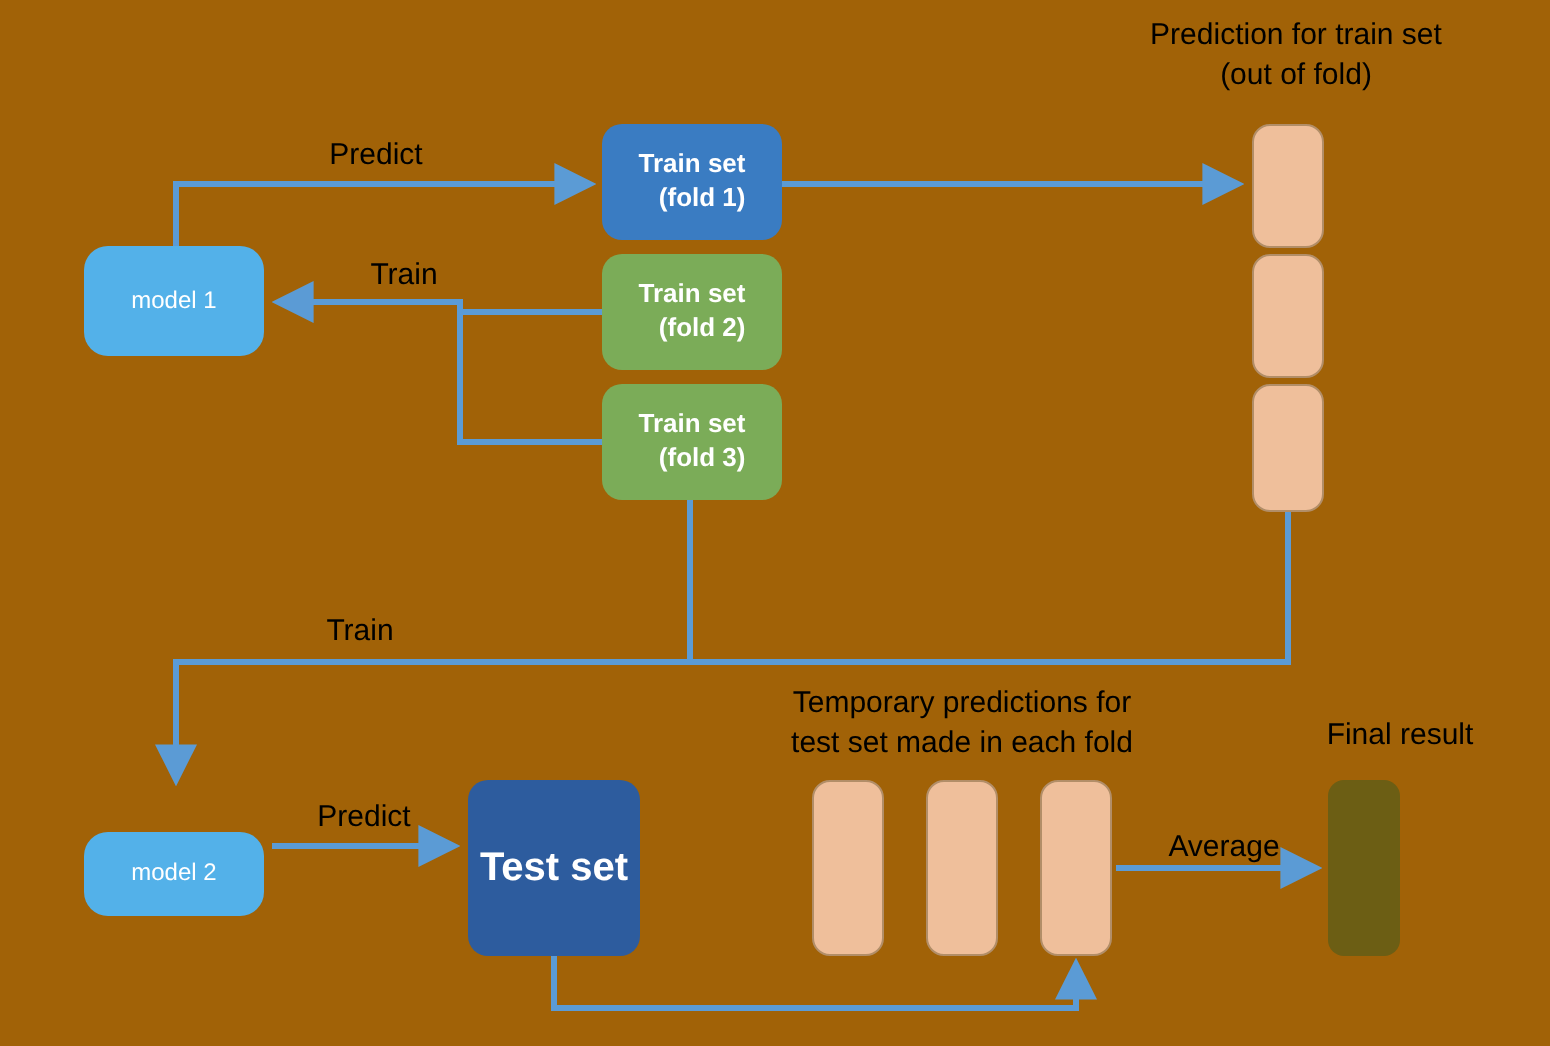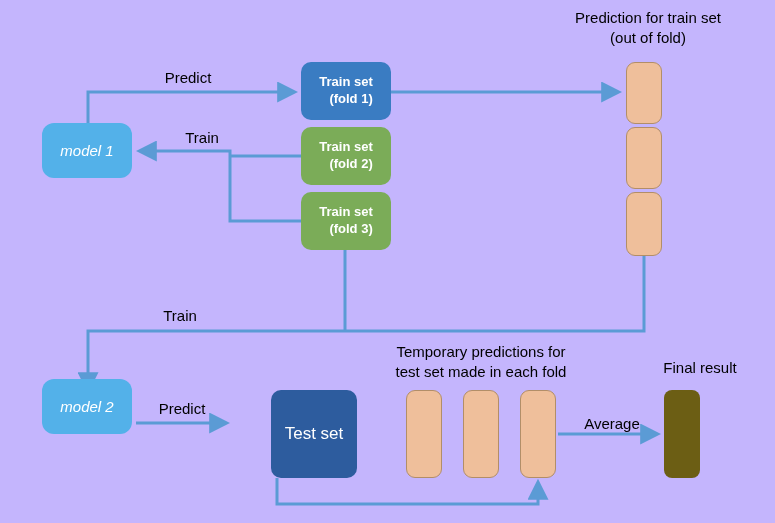--- a/index.html
+++ b/index.html
@@ -7,38 +7,38 @@
     --model-fill:#53B1E9;
     --fold1-fill:#3A7CC2;
     --green-fill:#7BAC58;
     --test-fill:#2D5C9E;
     --pred-fill:#EFBF9B;
     --pred-border:#B28E68;
     --final-fill:#6C5E14;
   }
   html,body{margin:0;padding:0;background:#fff;}
   .canvas{
-    position:relative;width:775px;height:523px;background:#c4b5fd;
+    position:relative;width:775px;height:523px;background:#a16207;
     font-family:"Liberation Sans", sans-serif;color:#000;overflow:hidden;
   }
   .connectors{position:absolute;left:0;top:0;width:775px;height:523px;}
   .connectors line,.connectors polyline{
     stroke:var(--arrow);stroke-width:3;fill:none;
   }
   .arrowhead-path{fill:var(--arrow);}
   .node{
     position:absolute;display:flex;align-items:center;justify-content:center;
     text-align:right;color:#fff;border-radius:12px;line-height:1.3;
     white-space:pre-line;
   }
-  .node.model{background:var(--model-fill);font-size:15px;font-style:italic;}
+  .node.model{background:var(--model-fill);font-size:12px;}
   .node.fold{font-size:13px;font-weight:bold;border-radius:10px;}
   .node.fold-blue{background:var(--fold1-fill);}
   .node.fold-green{background:var(--green-fill);}
-  .node.test{background:var(--test-fill);font-size:17px;font-weight:normal;border-radius:10px;margin-left:37px;}
+  .node.test{background:var(--test-fill);font-size:20px;font-weight:bold;border-radius:10px;}
   .block{
     position:absolute;background:var(--pred-fill);
     border:1px solid var(--pred-border);border-radius:9px;box-sizing:border-box;
   }
   .final-block{
     position:absolute;background:var(--final-fill);
     border-radius:8px;box-sizing:border-box;
   }
   .caption,.edge-label{
     position:absolute;text-align:center;font-size:15px;line-height:1.35;
@@ -87,21 +87,21 @@
   <div class="edge-label" style="left:147px;top:399px;width:70px">Predict</div>
   <div class="edge-label" style="left:577px;top:414px;width:70px">Average</div>
 
   <div class="node model" style="left:42px;top:123px;width:90px;height:55px">model 1</div>
   <div class="node fold fold-blue" style="left:301px;top:62px;width:90px;height:58px">Train set
 (fold 1)</div>
   <div class="node fold fold-green" style="left:301px;top:127px;width:90px;height:58px">Train set
 (fold 2)</div>
   <div class="node fold fold-green" style="left:301px;top:192px;width:90px;height:58px">Train set
 (fold 3)</div>
-  <div class="node model" style="left:42px;top:379px;width:90px;height:55px">model 2</div>
+  <div class="node model" style="left:42px;top:416px;width:90px;height:42px">model 2</div>
   <div class="node test" style="left:234px;top:390px;width:86px;height:88px">Test set</div>
 
   <div class="block" style="left:626px;top:62px;width:36px;height:62px"></div>
   <div class="block" style="left:626px;top:127px;width:36px;height:62px"></div>
   <div class="block" style="left:626px;top:192px;width:36px;height:64px"></div>
 
   <div class="block" style="left:406px;top:390px;width:36px;height:88px"></div>
   <div class="block" style="left:463px;top:390px;width:36px;height:88px"></div>
   <div class="block" style="left:520px;top:390px;width:36px;height:88px"></div>
 

